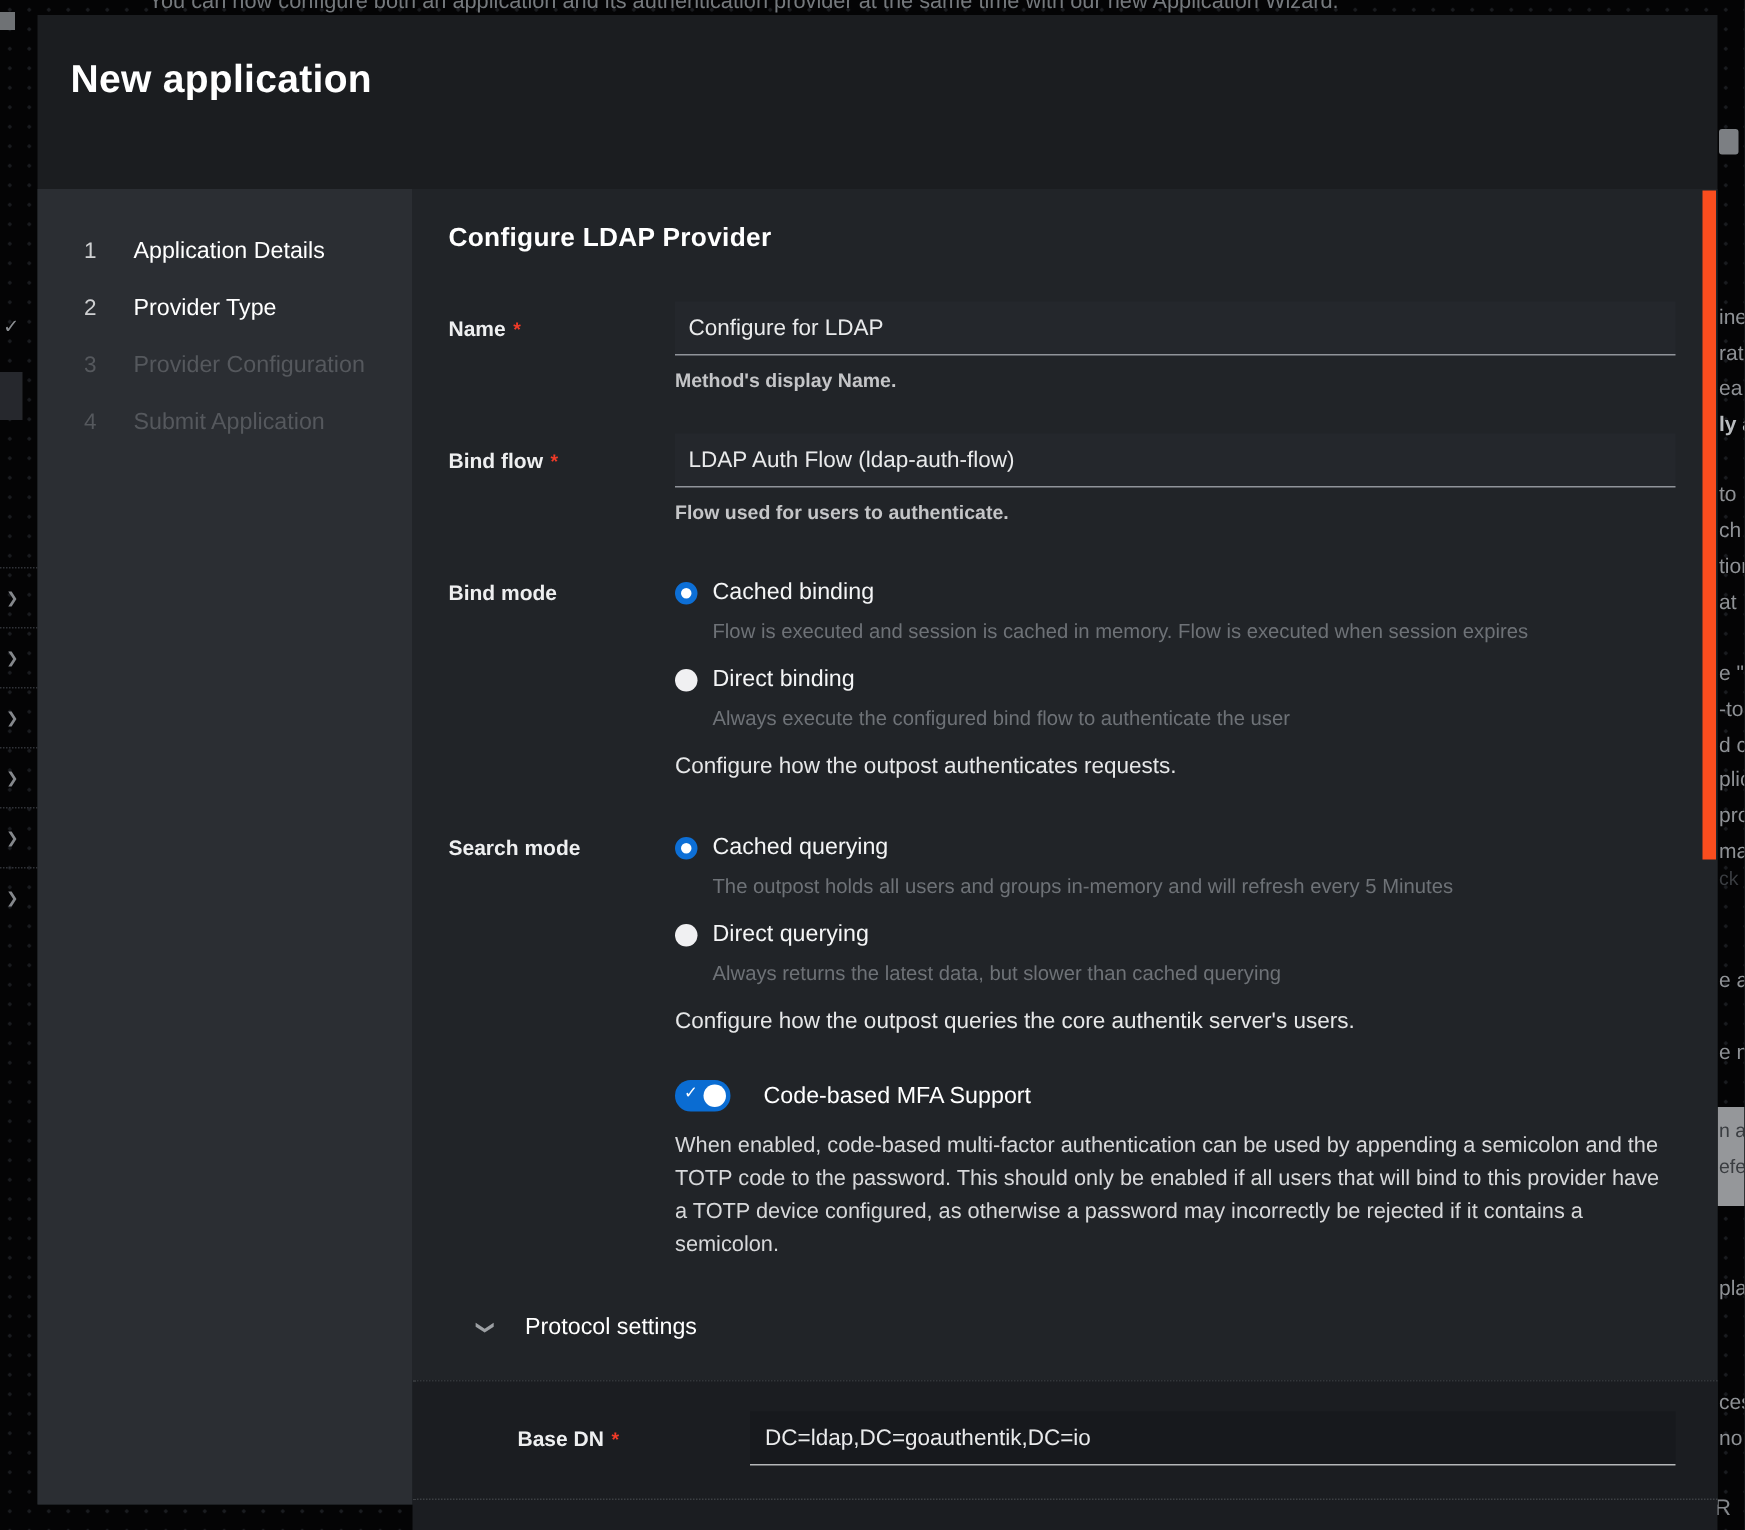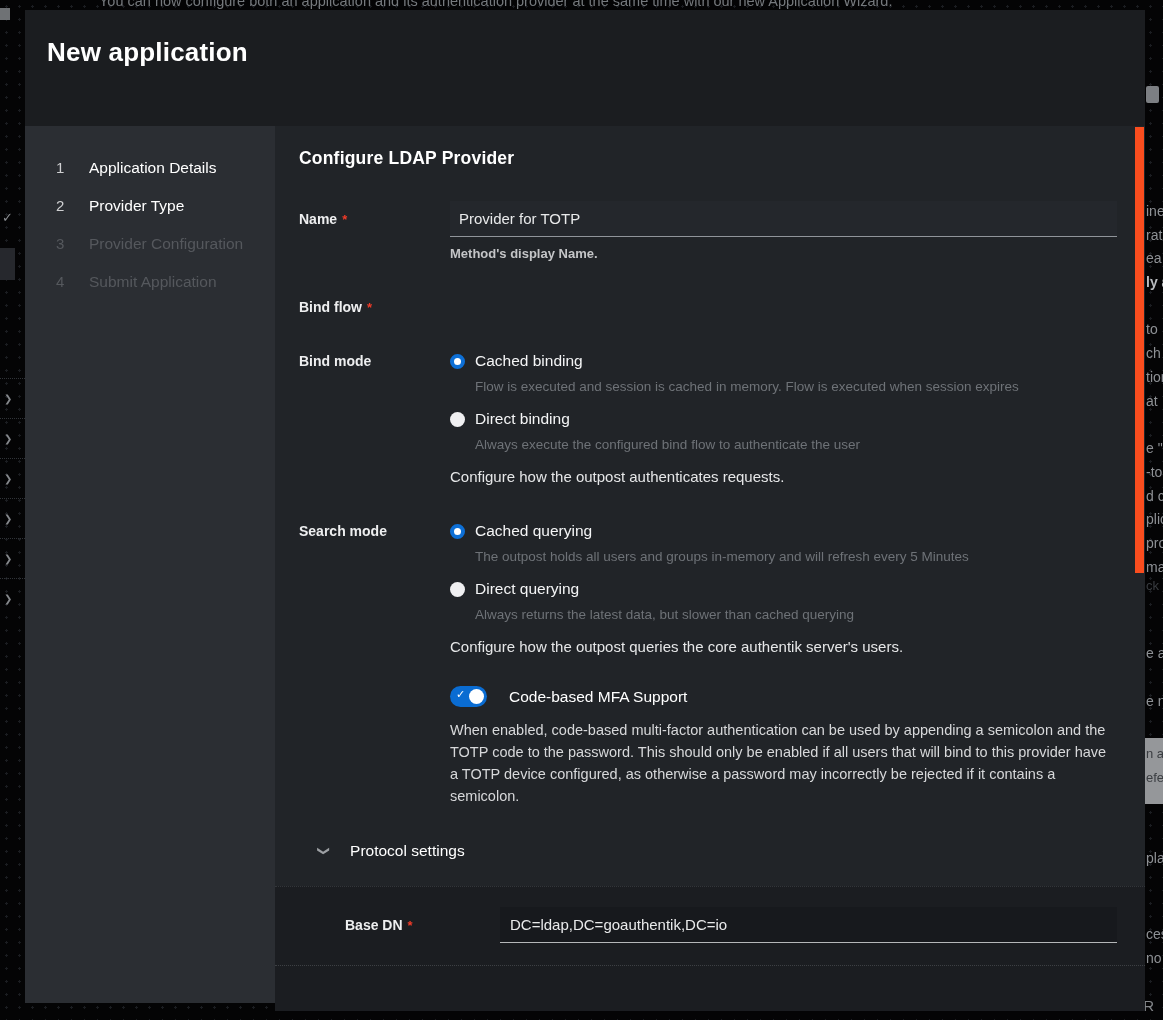--- a/index.html
+++ b/index.html
@@ -194,27 +194,31 @@
       </div>
     </div>
 
     <div class="content">
       <div class="form-scroll">
         <div class="form-heading">Configure LDAP Provider</div>
 
         <div class="form-row" style="margin-top:32px;">
           <div class="row-label"><span>Name</span><span class="req">*</span></div>
           <div class="row-field">
-            <div class="text-input">Provider for TOTP</div>
+            <div class="text-input">Configure for LDAP</div>
             <div class="field-help">Method's display Name.</div>
           </div>
         </div>
 
         <div class="form-row" style="margin-top:28px;">
           <div class="row-label"><span>Bind flow</span><span class="req">*</span></div>
+          <div class="row-field">
+            <div class="text-input">LDAP Auth Flow (ldap-auth-flow)</div>
+            <div class="field-help">Flow used for users to authenticate.</div>
+          </div>
         </div>
 
         <div class="form-row" style="margin-top:37px;">
           <div class="row-label top">Bind mode</div>
           <div class="row-field">
             <div class="radio-opt">
               <div class="radio sel"></div>
               <span class="radio-label">Cached binding</span>
             </div>
             <div class="radio-help">Flow is executed and session is cached in memory. Flow is executed when session expires</div>

